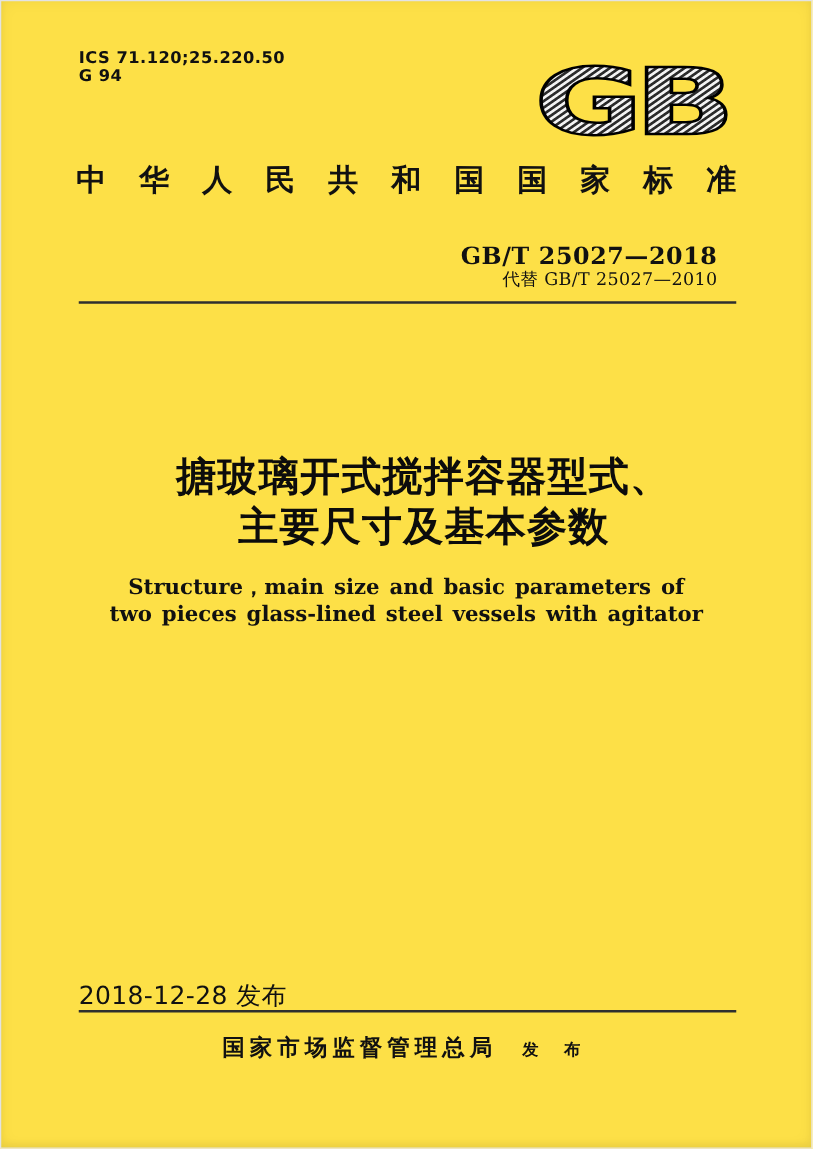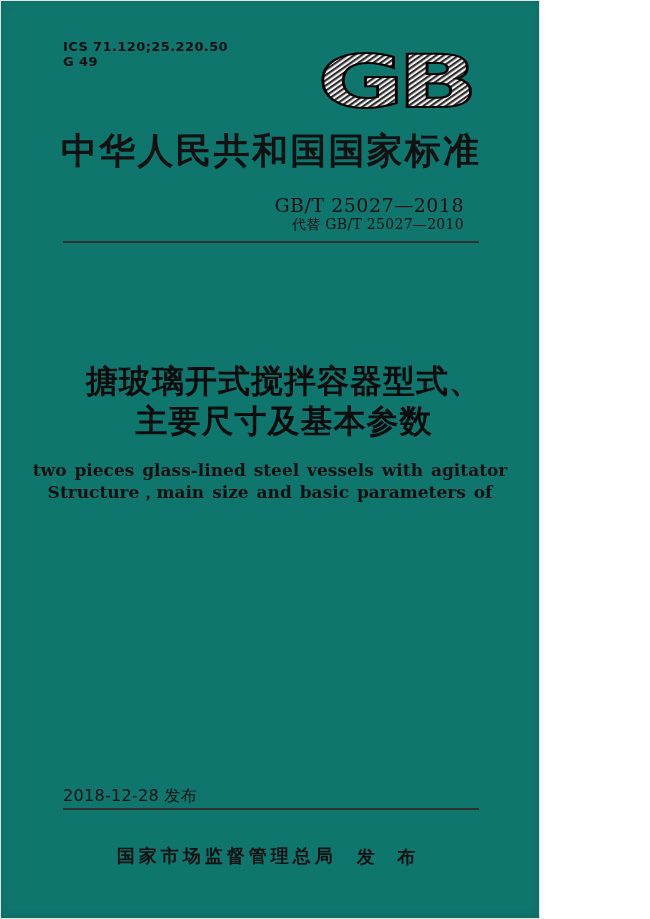--- a/index.html
+++ b/index.html
@@ -2,24 +2,24 @@
 <html><head>
 <meta charset="utf-8">
 <style>
   html, body {
     margin: 0;
     padding: 0;
     background: #ffffff;
   }
   .page {
     position: relative;
-    width: 540px;
+    width: 650px;
     height: 919px;
     box-sizing: border-box;
-    background: #0f766e;
+    background: #fde047;
     border: 1px solid #e3e3e3;
     box-shadow: inset 0 0 12px rgba(0,0,0,0.05), inset 0 -3px 6px rgba(0,0,0,0.05);
     overflow: hidden;
     color: #111;
     font-family: "DejaVu Serif", "Liberation Serif", serif;
     padding-left: 18px;
   }
 
   
   .ics-block {
@@ -42,36 +42,36 @@
     height: 68px;
   }
 
   
   .national-heading {
     position: absolute;
     left: 60px;
     right: 60px;
     top: 131px;
     font-weight: bold;
-    font-size: 36px;
+    font-size: 24px;
     line-height: 1.0;
     text-align: justify;
     text-align-last: justify;
     white-space: nowrap;
   }
 
   
   .std-block {
     position: absolute;
     right: 75px;
     top: 194px;
     text-align: right;
   }
   .std-number {
-    font-weight: normal;
+    font-weight: bold;
     font-size: 19px;
     line-height: 21px;
     letter-spacing: 0.5px;
   }
   .std-replaces {
     font-size: 14px;
     line-height: 16px;
     letter-spacing: 0.3px;
   }
 
@@ -117,65 +117,65 @@
 
   
   .date-row {
     position: absolute;
     left: 62px;
     right: 60px;
     top: 786px;
     display: flex;
     justify-content: space-between;
     font-family: "DejaVu Sans", "Liberation Sans", sans-serif;
-    font-size: 16px;
+    font-size: 20px;
     line-height: 18px;
     letter-spacing: 0.3px;
   }
 
   
   .publisher-row {
     position: absolute;
     left: 0;
     right: 0;
-    top: 844px;
+    top: 827px;
     display: flex;
     justify-content: center;
-    align-items: flex-start;
+    align-items: flex-end;
   }
   .publisher-names {
     width: 216px;
     font-weight: bold;
     font-size: 18px;
     line-height: 21px;
   }
   .publisher-line1 {
     text-align: justify;
     text-align-last: justify;
   }
   .publisher-line2 {
     text-align: center;
     white-space: nowrap;
   }
   .publish-label {
     font-weight: bold;
-    font-size: 18px;
+    font-size: 13px;
     letter-spacing: 8px;
     margin-left: 24px;
     white-space: nowrap;
   }
 </style>
 </head>
 <body>
 
 <div class="page">
 
   <div class="ics-block">
     <div>ICS 71.120;25.220.50</div>
-    <div>G 49</div>
+    <div>G 94</div>
   </div>
 
   <svg class="gb-logo" viewBox="0 0 165 68" xmlns="http://www.w3.org/2000/svg">
     <defs>
       <pattern id="hatch" patternUnits="userSpaceOnUse" width="4" height="4" patternTransform="rotate(45)">
         <rect width="4" height="4" fill="#f3f3f3"></rect>
         <rect width="2" height="4" fill="#2b2b2b"></rect>
       </pattern>
     </defs>
     <g transform="scale(1.32,0.92)">
@@ -191,22 +191,22 @@
   </div>
 
   <div class="rule rule-header"></div>
 
   <div class="title-cn">
     <div>搪玻璃开式搅拌容器型式、</div>
     <div>主要尺寸及基本参数</div>
   </div>
 
   <div class="title-en">
+    <div>Structure，main size and basic parameters of</div>
     <div>two pieces glass-lined steel vessels with agitator</div>
-    <div>Structure，main size and basic parameters of</div>
   </div>
 
   <div class="date-row">
     <span>2018-12-28 发布</span>
   </div>
 
   <div class="rule rule-footer"></div>
 
   <div class="publisher-row">
     <div class="publisher-names">

